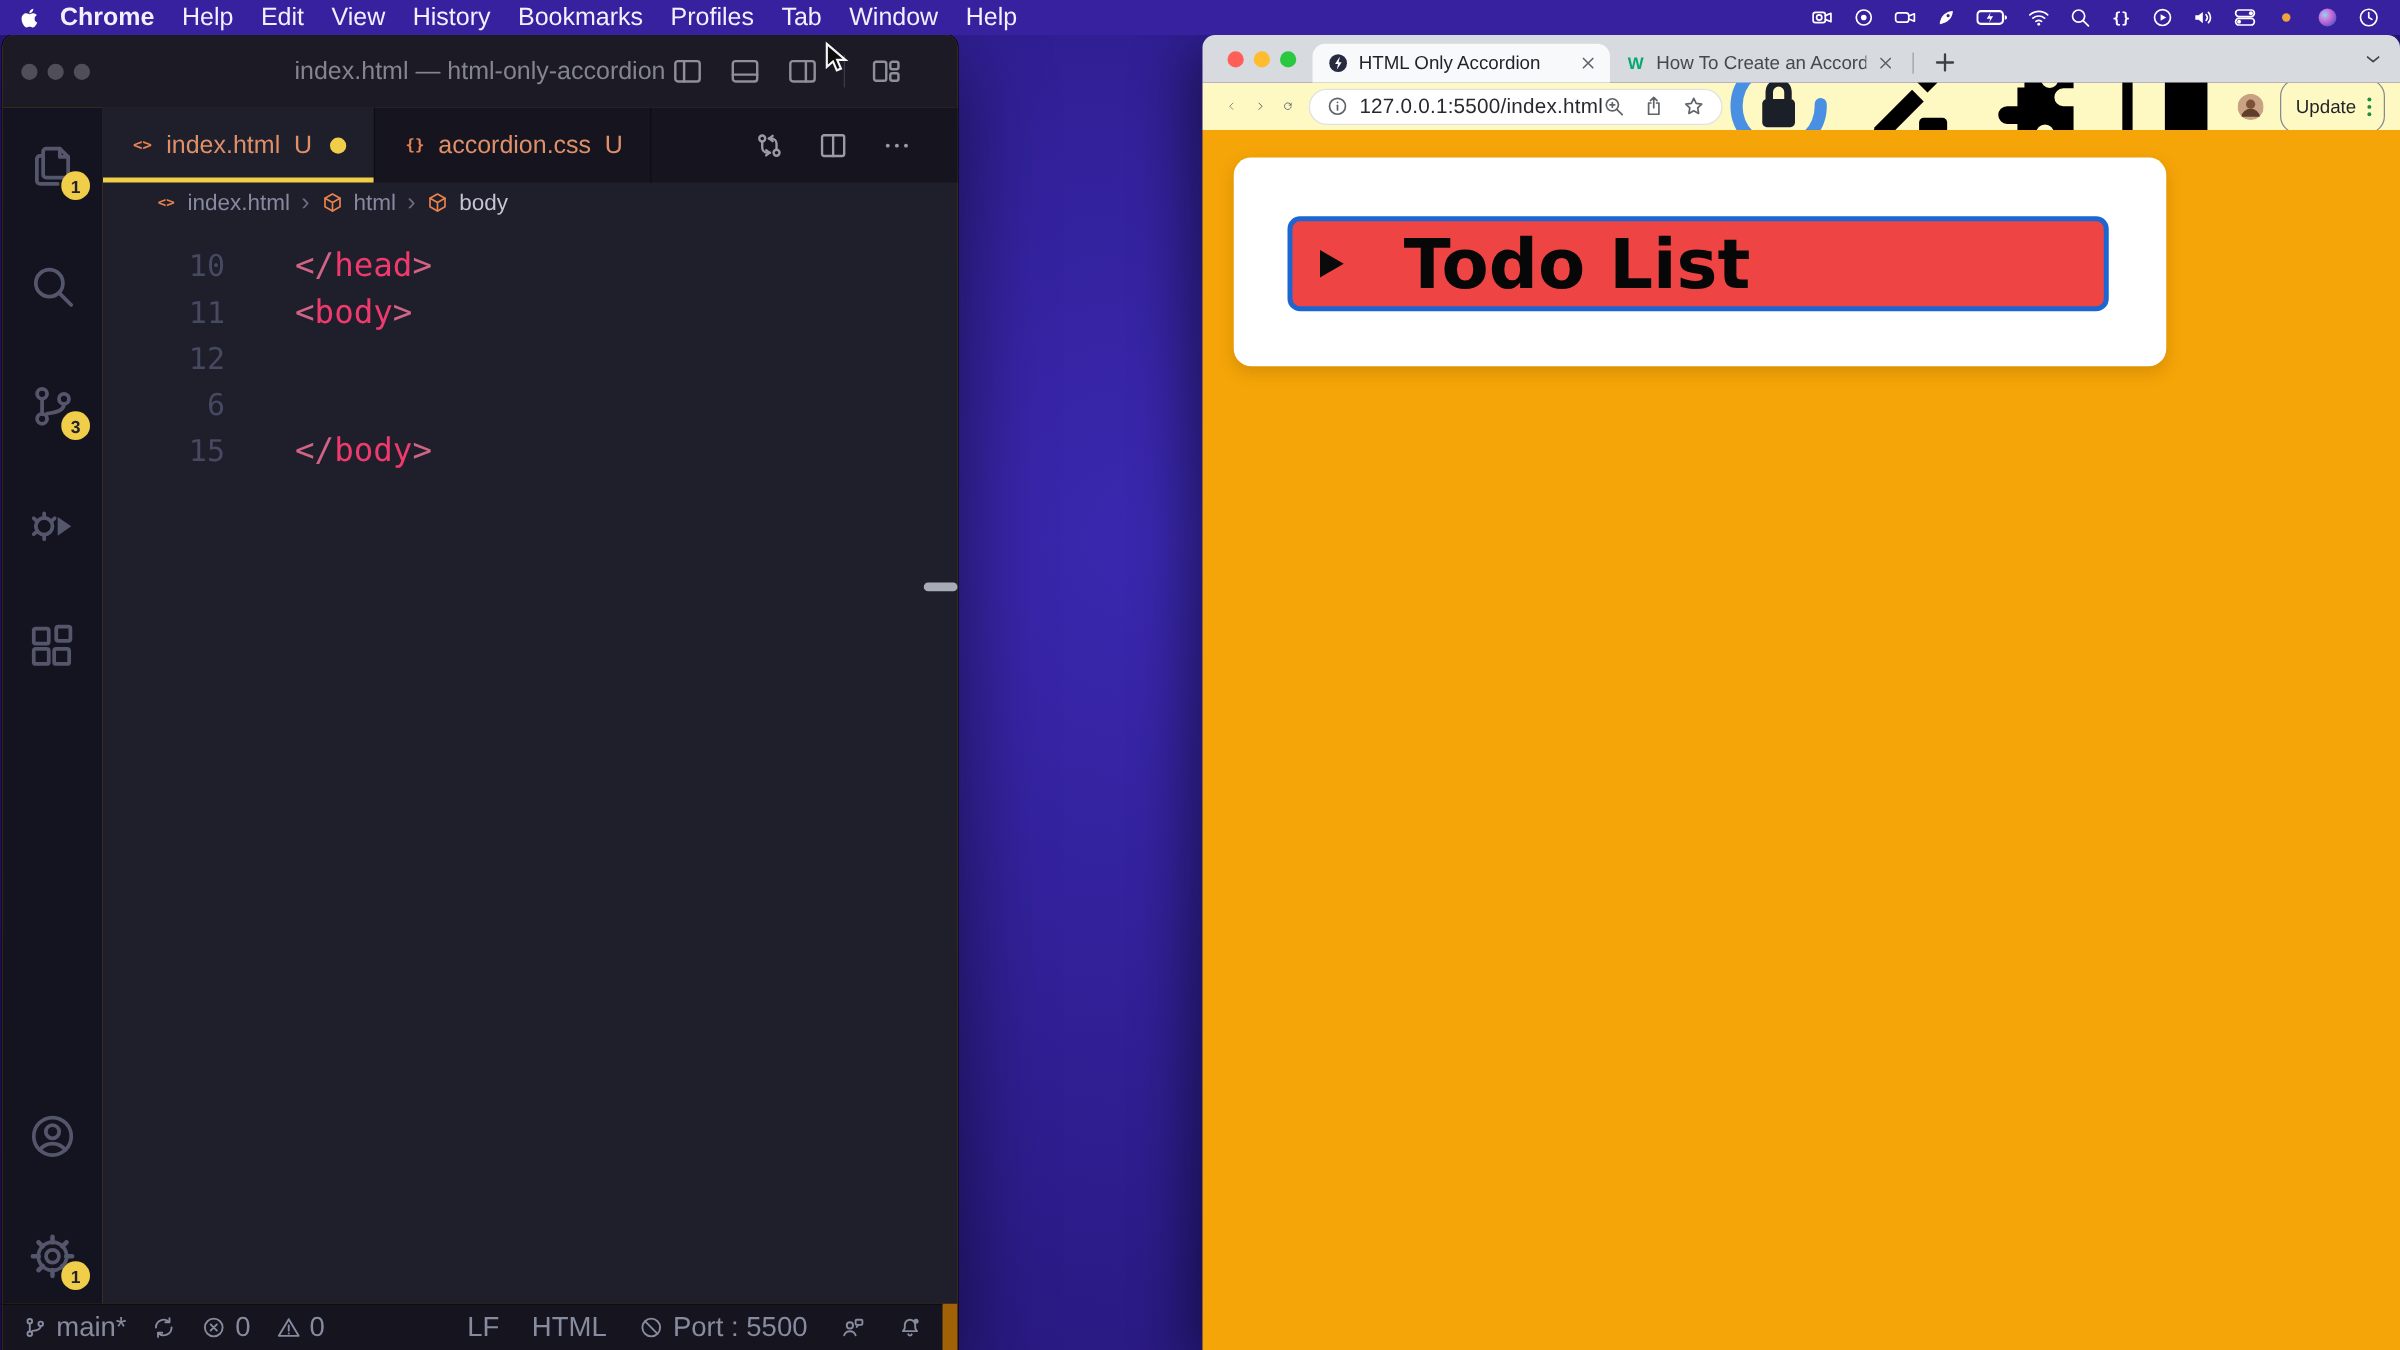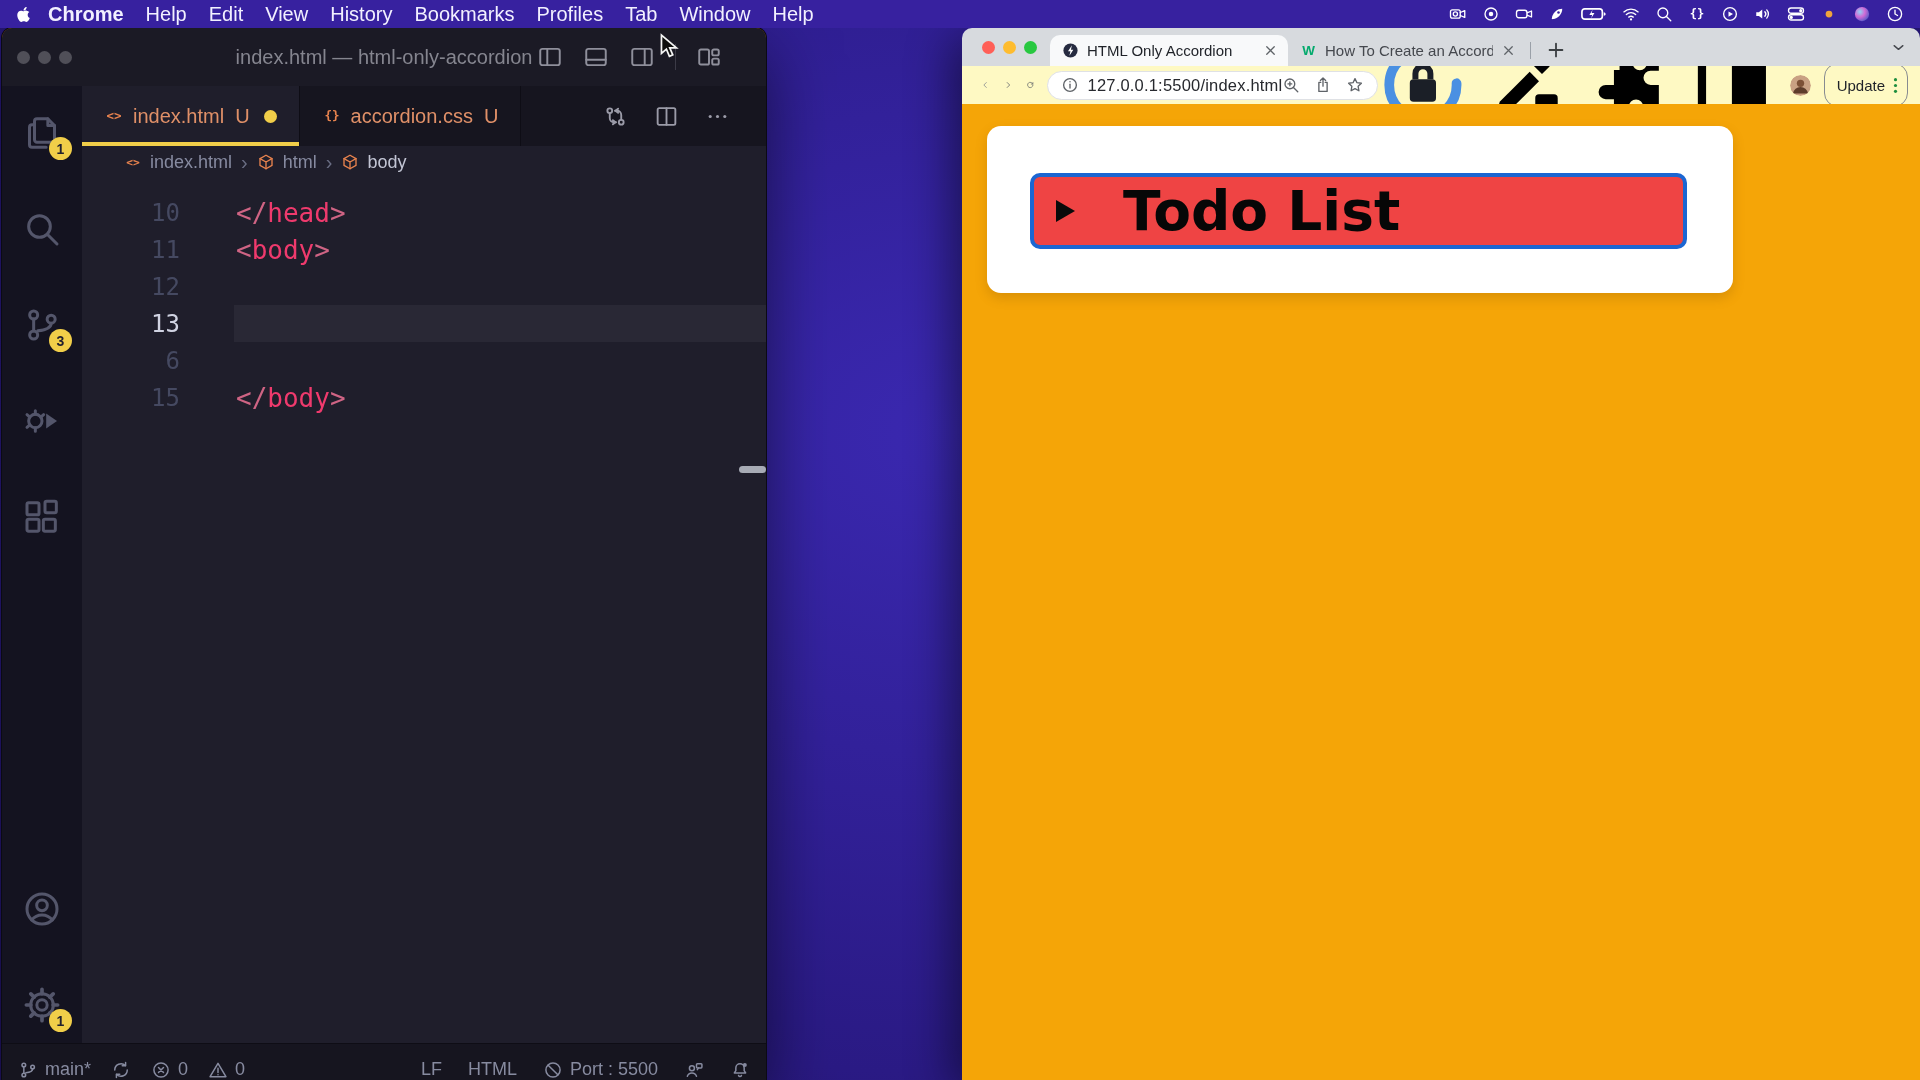--- a/index.html
+++ b/index.html
@@ -57,21 +57,21 @@
 
   .code{flex:1;font-family:"DejaVu Sans Mono",monospace;padding-top:16px;position:relative;overflow:hidden}
   .code-line{height:37px;display:flex;align-items:center;position:relative}
   .code-line.current::before{content:"";position:absolute;left:152px;right:0;top:0;bottom:0;background:rgba(210,214,240,.055)}
   .ln{width:98px;text-align:right;font-size:24px;color:#454961;position:relative;z-index:1;flex:none}
   .code-line.current .ln{color:#d0d3e2}
   .lc{padding-left:56px;font-size:26px;position:relative;z-index:1;white-space:pre}
   .lc .p{color:#cf6484}
   .lc .t{color:#ef3a6d}
 
-  .statusbar{position:absolute;left:0;right:0;bottom:0;height:37px;background:#16151f;border-top:1px solid #0e0d15;display:flex;align-items:flex-end;padding:0 16px;color:#878ba0;font-size:18px}
+  .statusbar{position:absolute;left:0;right:12px;bottom:0;height:37px;background:#16151f;border-top:1px solid #0e0d15;display:flex;align-items:center;padding:0 16px;color:#878ba0;font-size:22px}
   .sb-left{display:flex;align-items:center;gap:20px}
   .sb-right{margin-left:auto;display:flex;align-items:center;gap:26px}
   .sb-item{display:flex;align-items:center;gap:7px}
   .sb-item .ic{width:20px;height:20px}
 
   .sash{position:absolute;right:0;top:438px;width:27px;height:7px;border-radius:3.5px;background:#a7abb5}
 
   
   .chrome{position:absolute;left:962px;top:28px;width:958px;height:1052px;border-radius:10px 10px 0 0;box-shadow:-12px 10px 44px rgba(0,0,0,.45);z-index:2}
   .ctabstrip{height:38px;background:#d7dade;border-radius:10px 10px 0 0;display:flex;align-items:flex-end;position:relative}
@@ -424,24 +424,20 @@
             <span class="lc"><span class="p">&lt;/</span><span class="t">head</span><span class="p">&gt;</span></span>
           </div>
           <div class="code-line">
             <span class="ln">11</span>
             <span class="lc"><span class="p">&lt;</span><span class="t">body</span><span class="p">&gt;</span></span>
           </div>
           <div class="code-line">
             <span class="ln">12</span>
             <span class="lc"></span>
           </div>
-          <div class="code-line current">
-            <span class="ln">13</span>
-            <span class="lc"></span>
-          </div>
           <div class="code-line">
             <span class="ln">6</span>
             <span class="lc"></span>
           </div>
           <div class="code-line">
             <span class="ln">15</span>
             <span class="lc"><span class="p">&lt;/</span><span class="t">body</span><span class="p">&gt;</span></span>
           </div>
         </div>
     </div>

